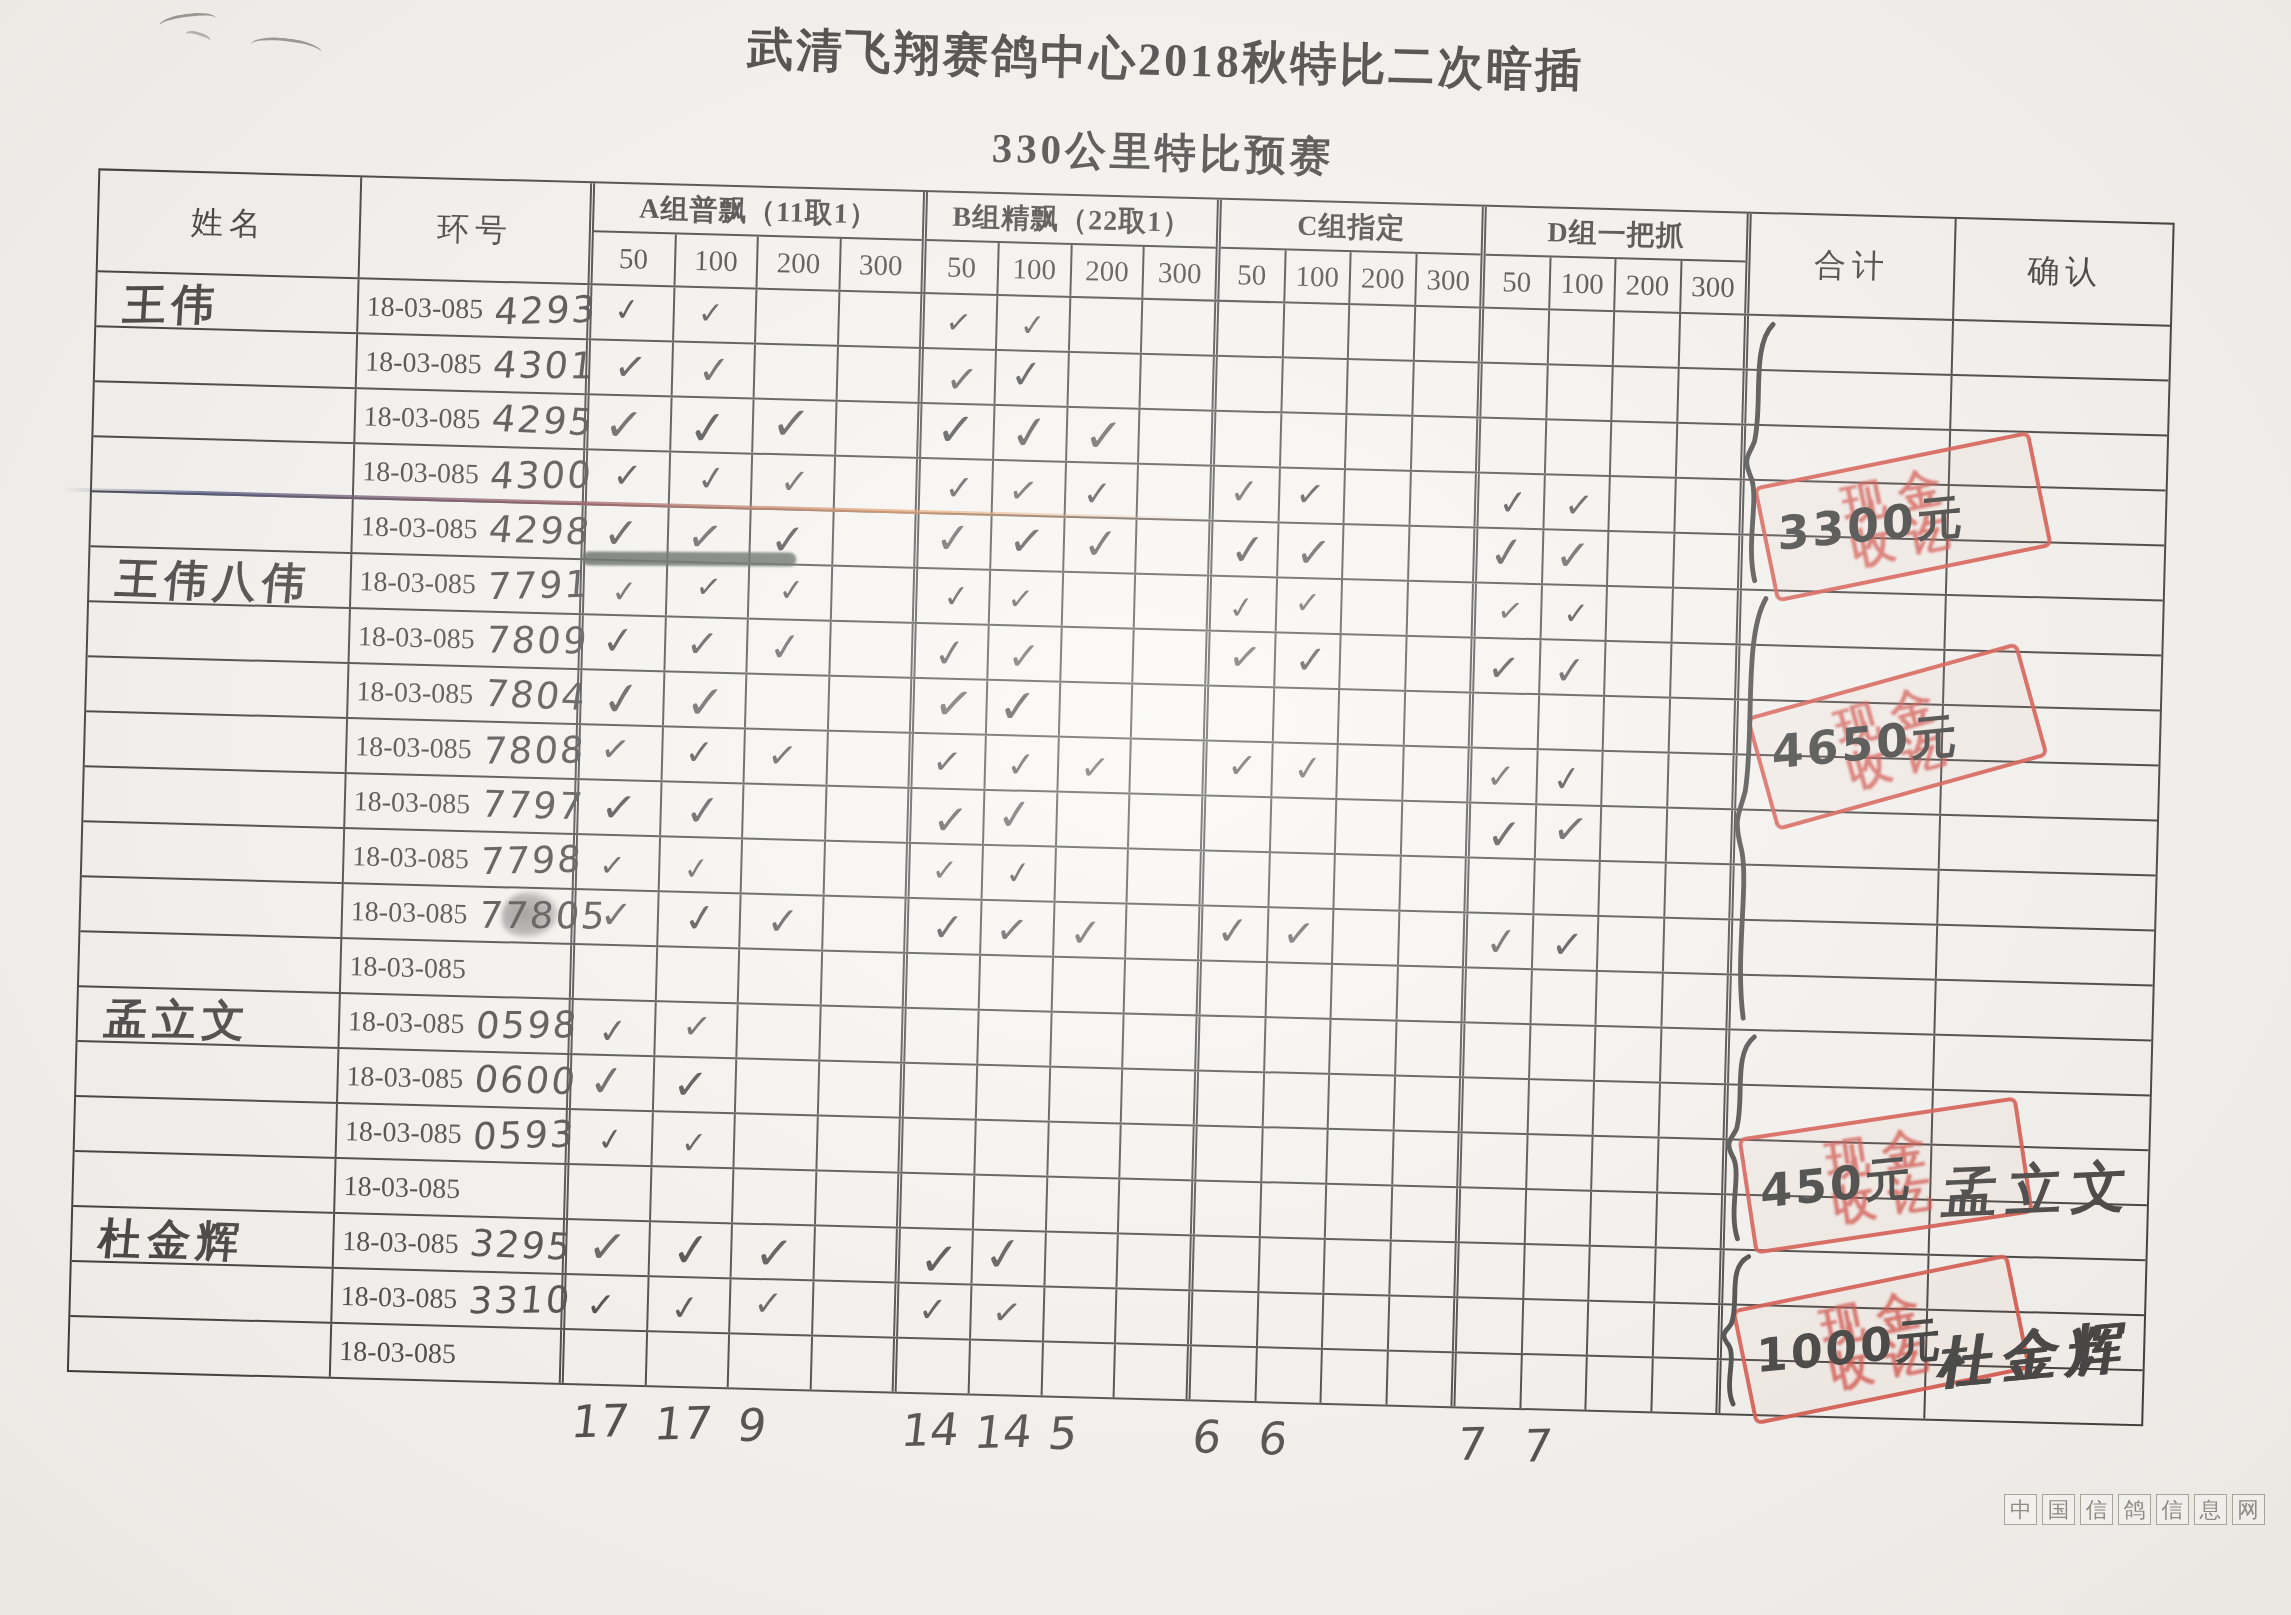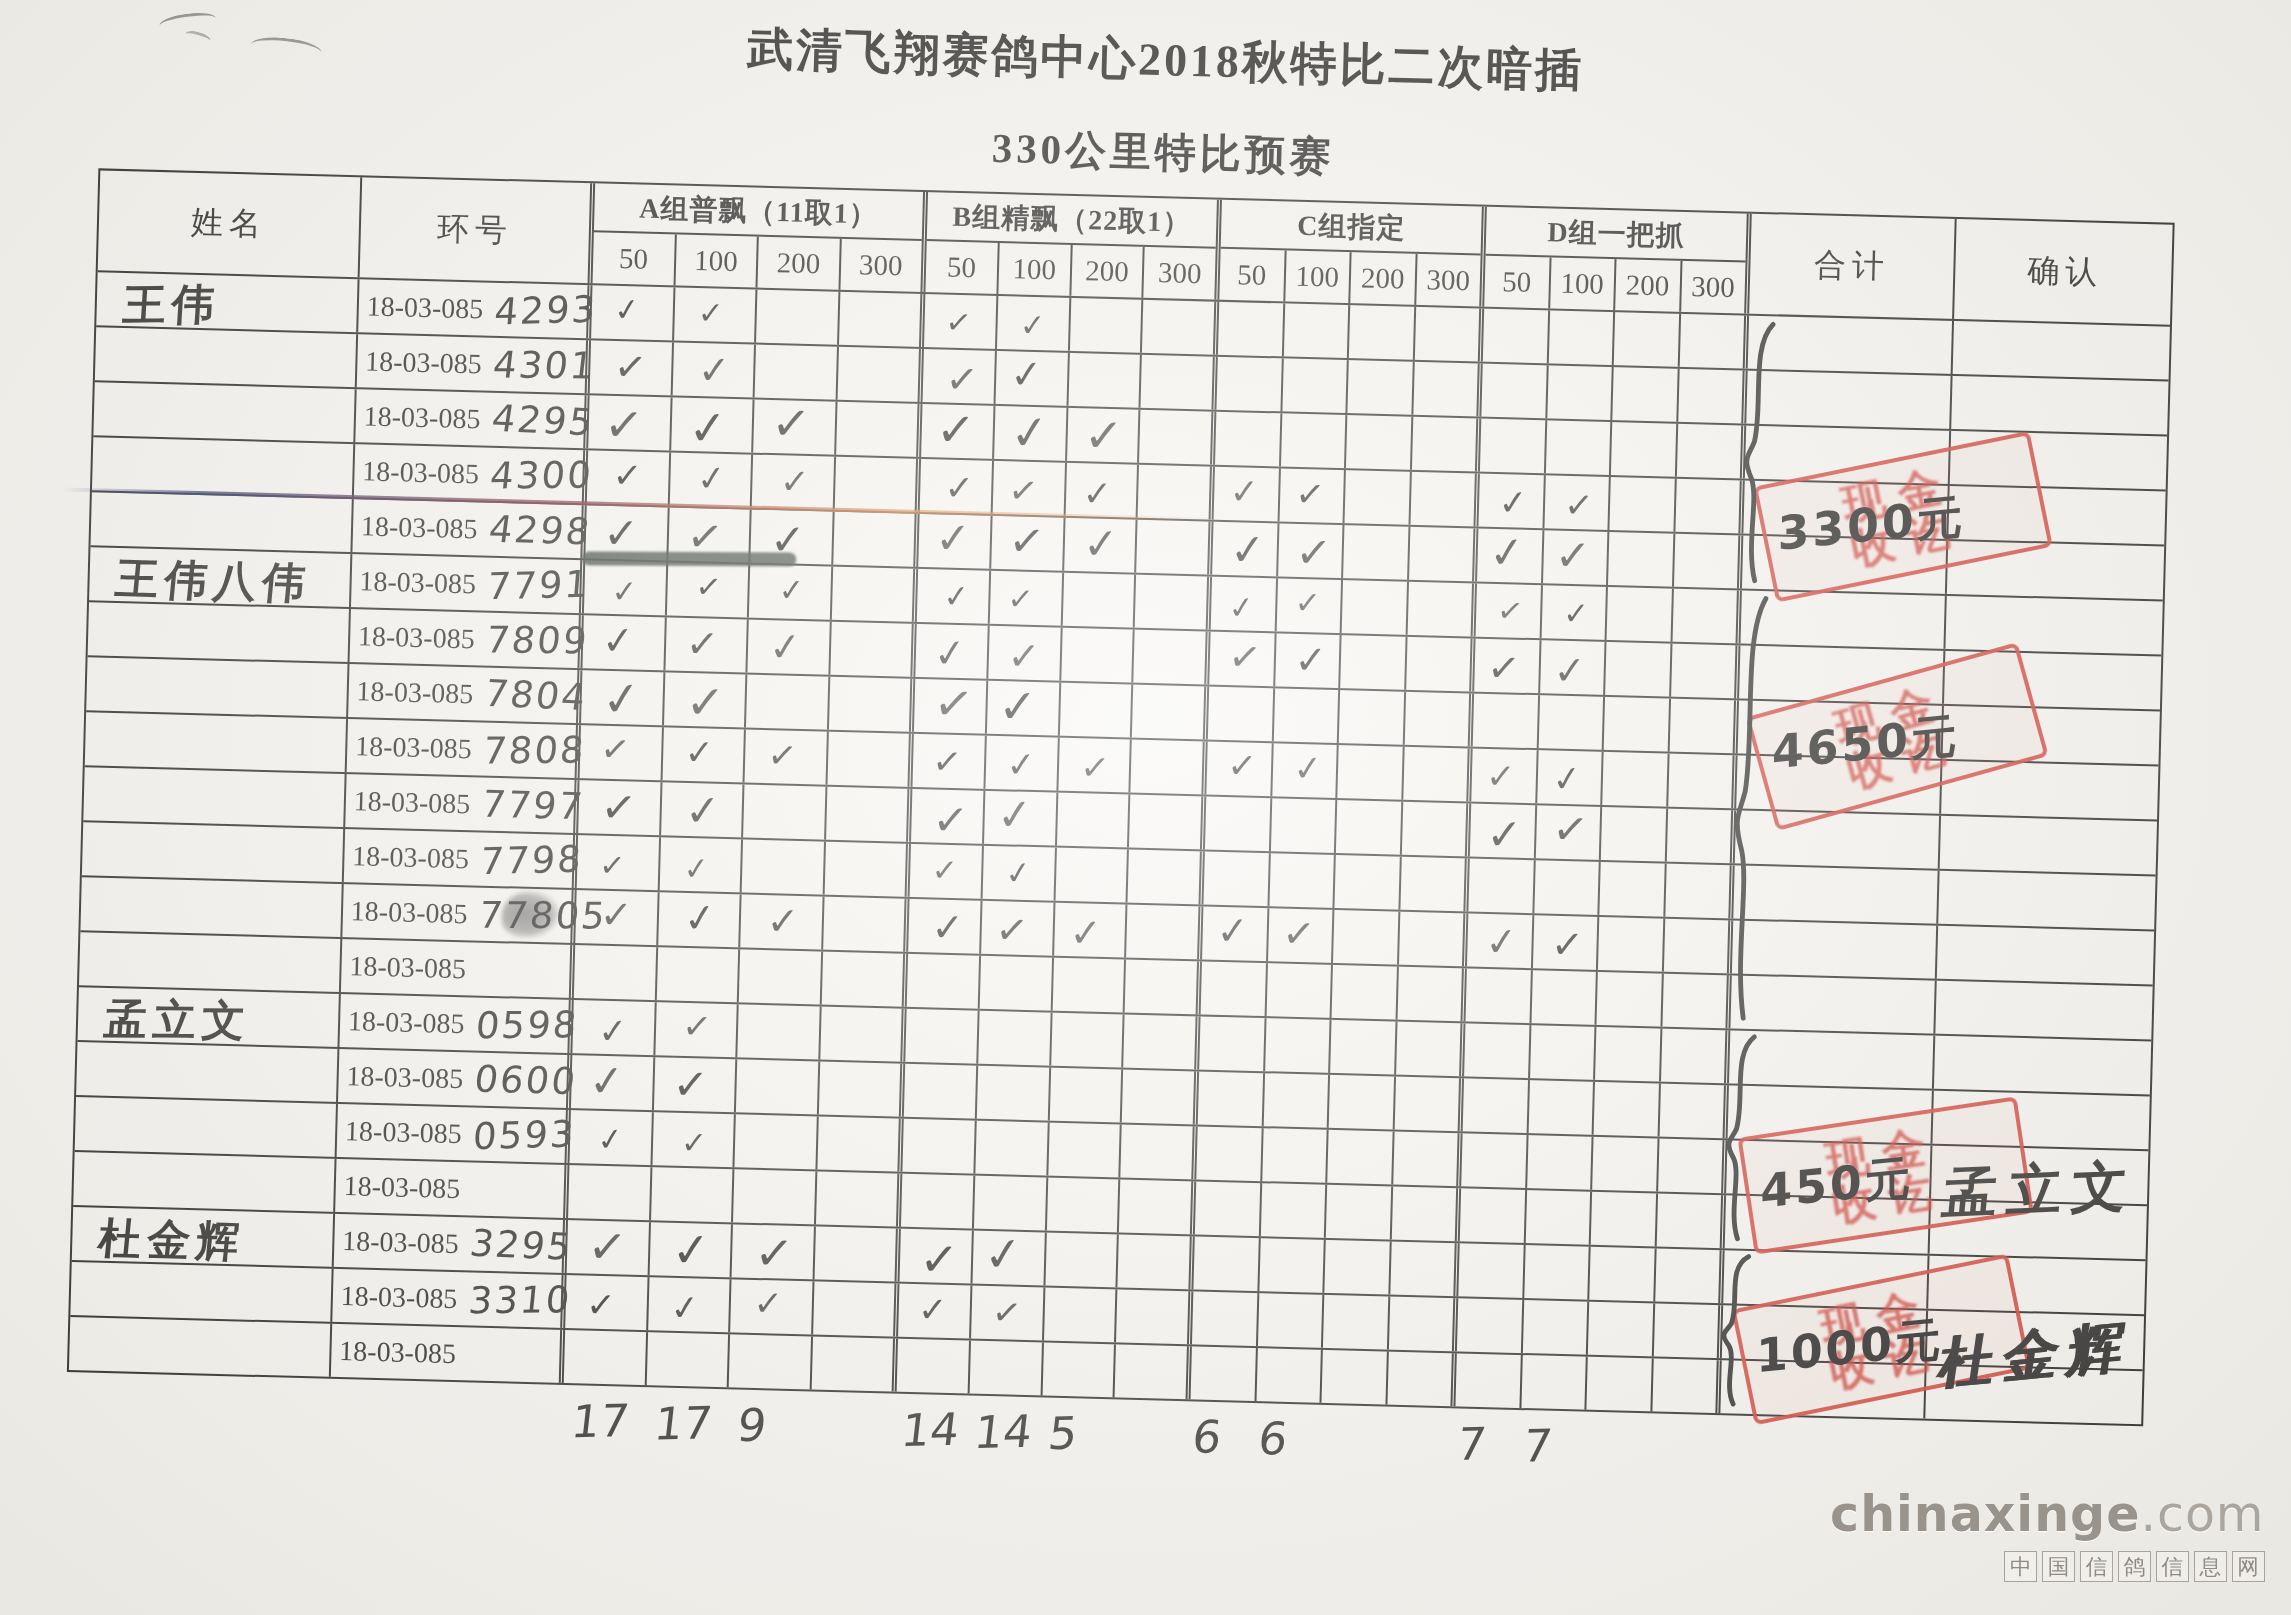--- a/index.html
+++ b/index.html
@@ -1047,21 +1047,20 @@
       <div class="total-digit" style="left: 918px; top: 1409px;">14</div>
       <div class="total-digit" style="left: 991px; top: 1409px;">14</div>
       <div class="total-digit" style="left: 1065px; top: 1409px;">5</div>
       <div class="total-digit" style="left: 1209px; top: 1409px;">6</div>
       <div class="total-digit" style="left: 1275px; top: 1409px;">6</div>
       <div class="total-digit" style="left: 1474px; top: 1409px;">7</div>
       <div class="total-digit" style="left: 1540px; top: 1409px;">7</div>
     </div>
 
   <div class="wm">
-    <div class="wm-top"><span>chinaxinge</span><span class="tld">.com</span></div>
     <div class="wm-cap">
         <span>中</span>
         <span>国</span>
         <span>信</span>
         <span>鸽</span>
         <span>信</span>
         <span>息</span>
         <span>网</span>
       </div>
   </div>

